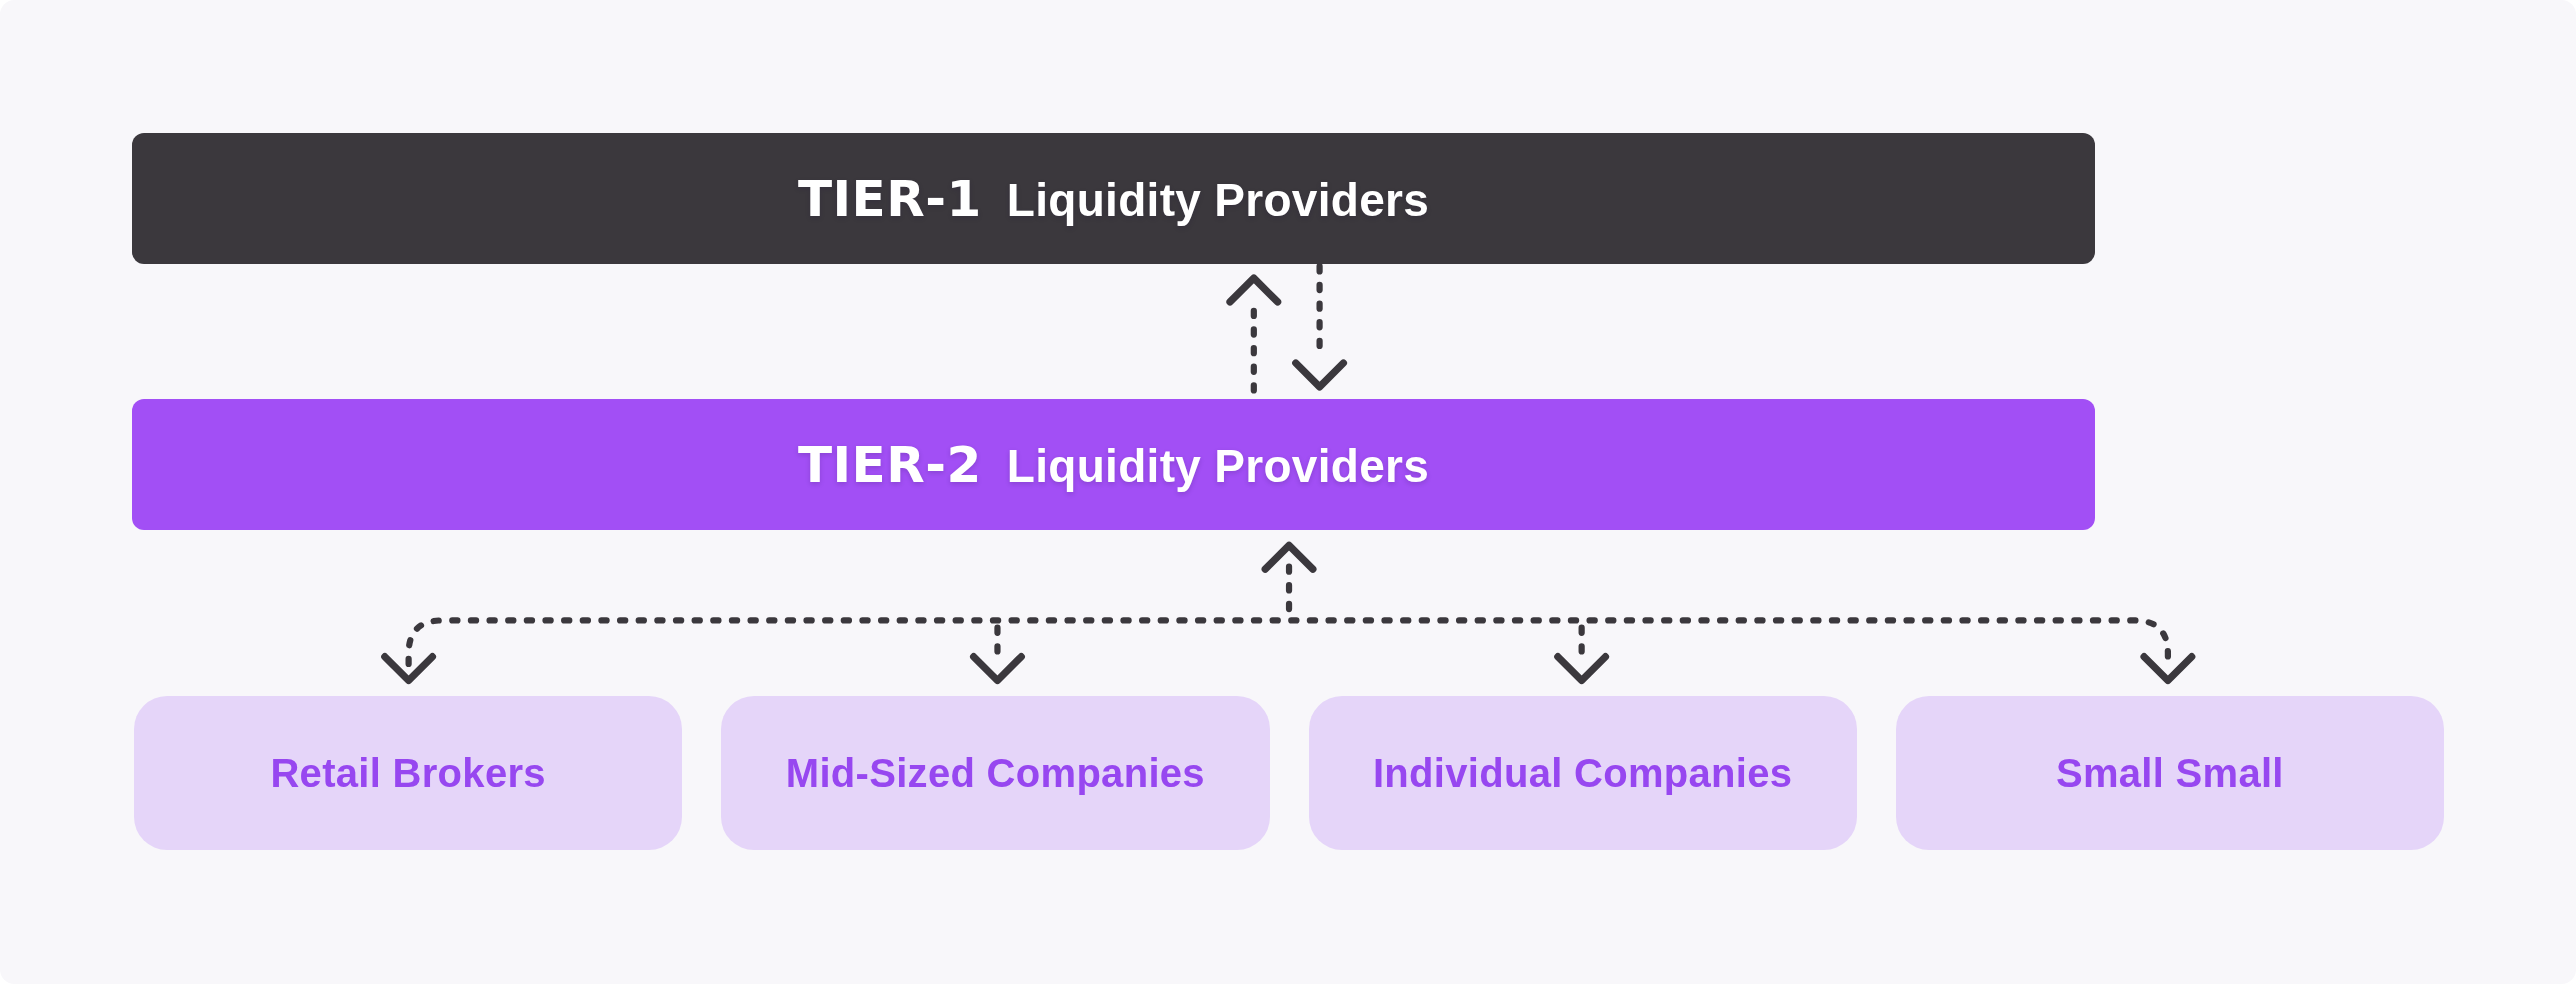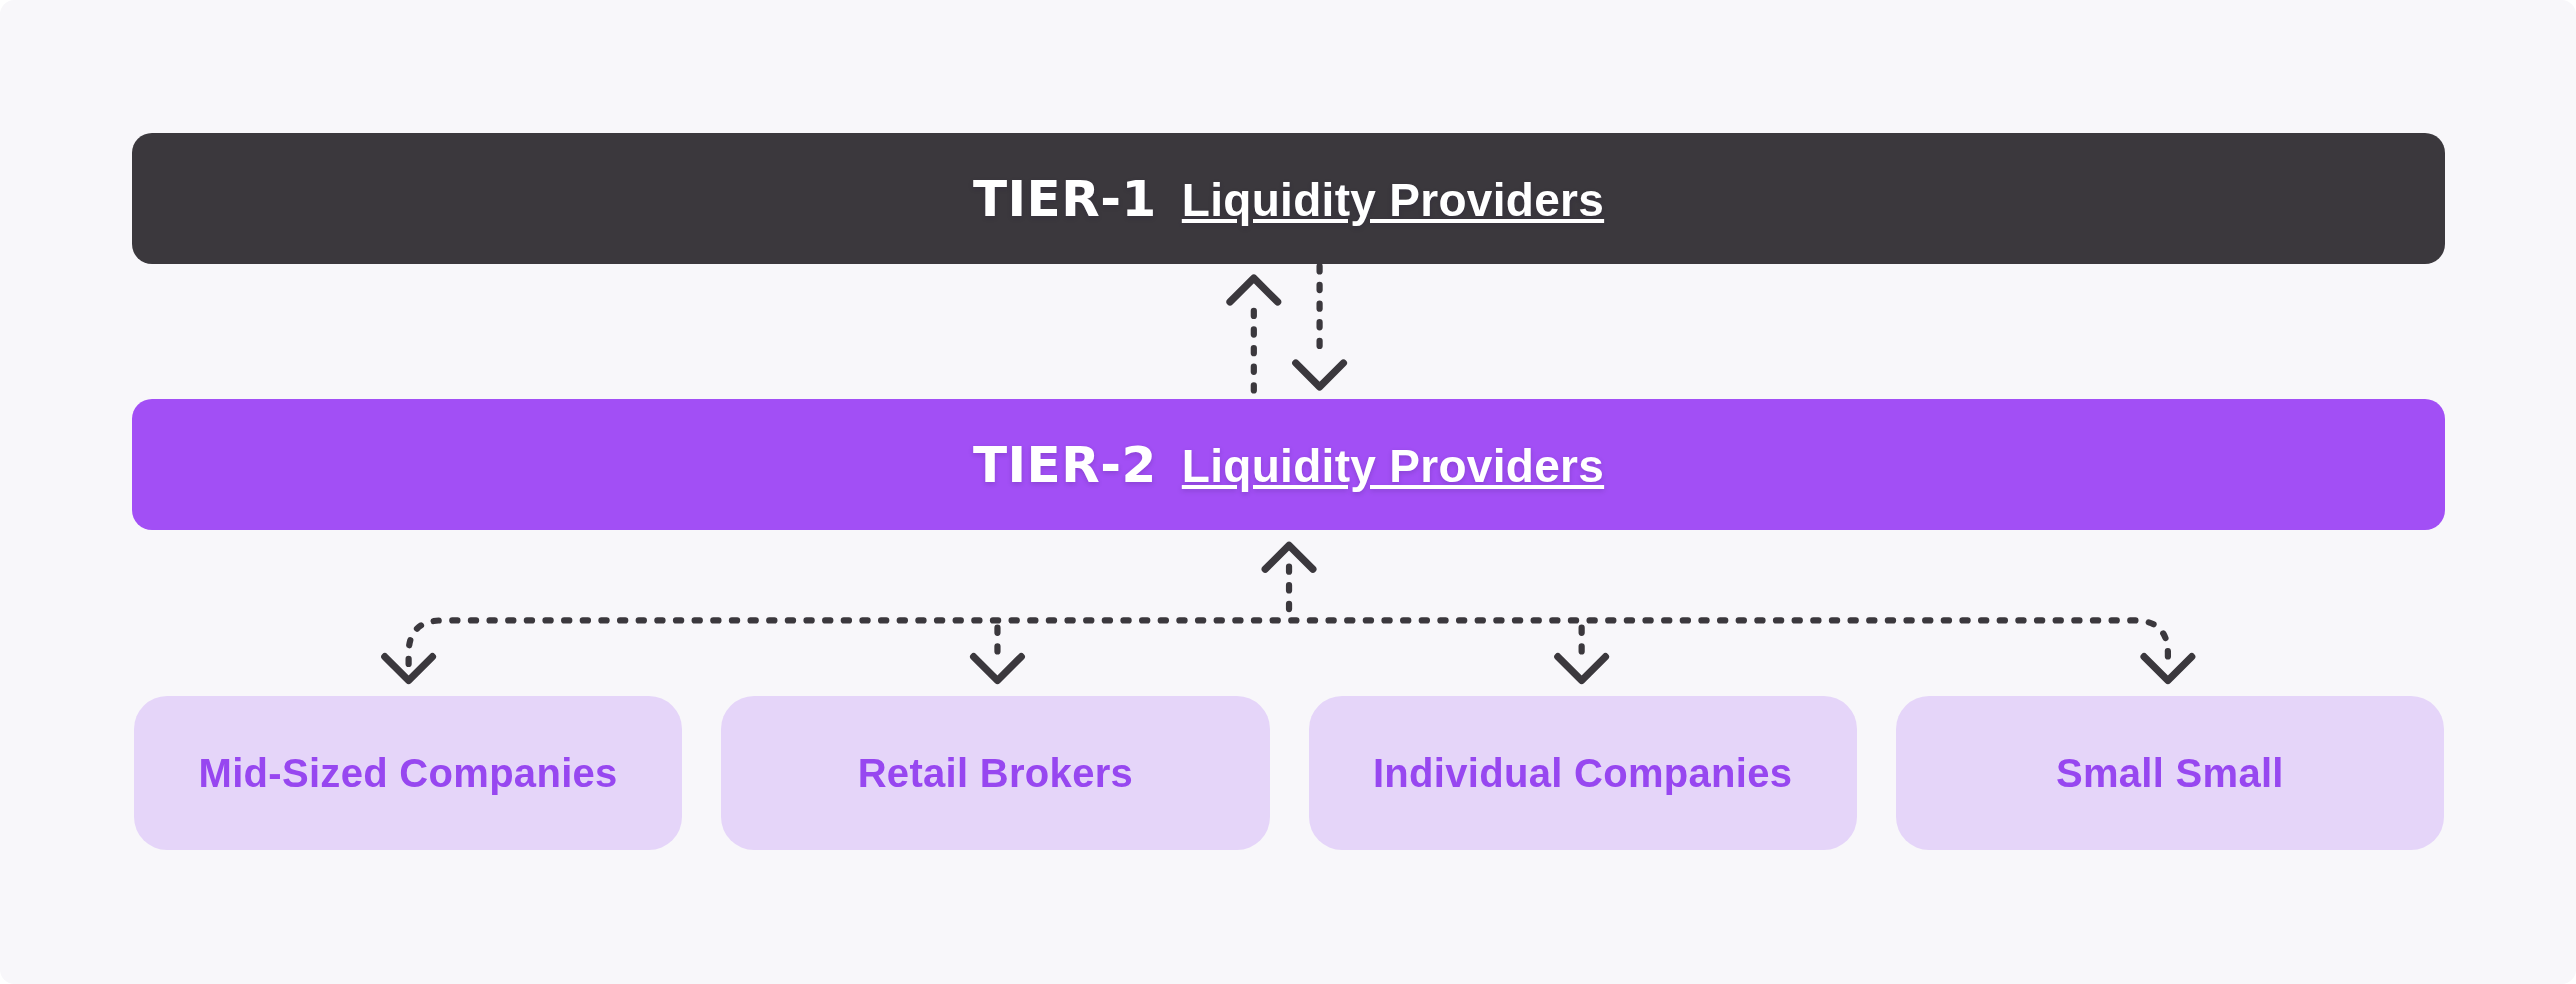--- a/index.html
+++ b/index.html
@@ -13,31 +13,31 @@
     --arrow:#3b383d;
   }
   *{box-sizing:border-box;margin:0;padding:0;}
   html,body{width:2576px;height:984px;overflow:hidden;background:var(--page-background);}
   .canvas{
     position:relative;width:2576px;height:984px;
     background:var(--canvas);border-radius:14.5px;overflow:hidden;
     font-family:"Liberation Sans",sans-serif;
   }
   .tier-bar{
-    position:absolute;left:132px;width:2313px;height:131px;border-radius:20px;
+    position:absolute;left:132px;width:1963px;height:131px;border-radius:12px;
     display:flex;align-items:center;justify-content:center;
     color:var(--bar-text);
   }
   .tier-bar .bar-inner{display:flex;align-items:baseline;gap:25px;
     text-shadow:0 2.1px 5.2px rgba(30,15,60,0.18);}
   .tier-bar .tier-tag{
     font-family:"DejaVu Sans",sans-serif;font-weight:bold;font-size:50px;letter-spacing:0.5px;
   }
   .tier-bar .tier-label{
-    font-family:"Liberation Sans",sans-serif;font-weight:bold;font-size:46px;letter-spacing:0.3px;text-decoration:underline;
+    font-family:"Liberation Sans",sans-serif;font-weight:bold;font-size:46px;letter-spacing:0.3px;
   }
   .tier1{top:133px;background:var(--tier1-fill);}
   .tier2{top:399px;background:var(--tier2-fill);text-align:right;}
   .nodes-row{
     position:absolute;left:134px;top:696px;width:2310px;height:154px;
     display:flex;gap:39px;
   }
   .node{
     flex:1 1 0;height:154px;border-radius:33px;background:var(--node-fill);
     display:flex;align-items:center;justify-content:center;
@@ -67,24 +67,24 @@
 
   <div class="tier-bar tier2">
     <div class="bar-inner">
       <span class="tier-tag">TIER-2</span>
       <span class="tier-label">Liquidity Providers</span>
     </div>
   </div>
 
   <div class="nodes-row">
     <div class="node">
-      <span>Mid-Sized Companies</span>
+      <span>Retail Brokers</span>
     </div>
     <div class="node">
-      <span>Retail Brokers</span>
+      <span>Mid-Sized Companies</span>
     </div>
     <div class="node">
       <span>Individual Companies</span>
     </div>
     <div class="node">
       <span>Small Small</span>
     </div>
   </div>
 
   <svg class="arrows" viewBox="0 0 4972 1900">

